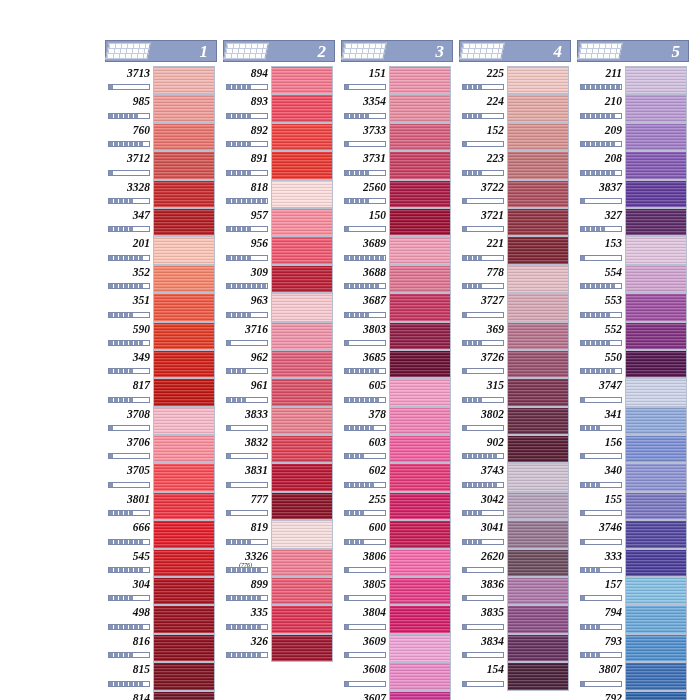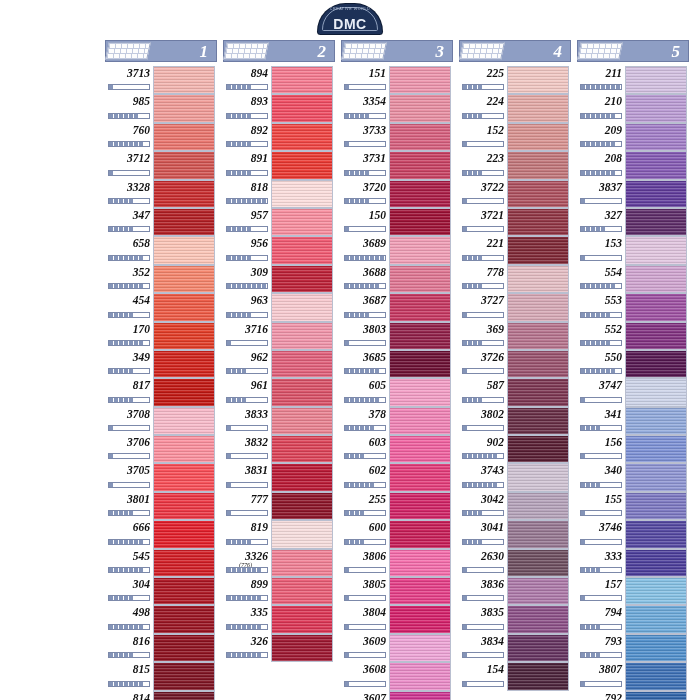--- a/index.html
+++ b/index.html
@@ -108,27 +108,20 @@
       rgba(0,0,0,.10) 1px 2px,
       rgba(255,255,255,.05) 2px 3px);
     pointer-events:none;
   }
 </style>
 </head>
 <body>
 
 <div id="sheet">
 
-  <div class="logo-wrap">
-    <div class="logo">
-      <div class="logo-arc"></div>
-      <div class="logo-top">CREATIVE WORLD</div>
-      <div class="logo-txt">DMC</div>
-    </div>
-  </div>
 
   <div class="headers" id="headers">
       <div class="hdr" style="left: 0px; width: 112px;">
         <div class="spool"></div>
         <div class="hnum">1</div>
       </div>
       <div class="hdr" style="left: 118px; width: 112px;">
         <div class="spool"></div>
         <div class="hnum">2</div>
       </div>
@@ -239,21 +232,21 @@
               <i class="on"></i>
               <i class="off"></i>
               <i class="off"></i>
               <i class="off"></i>
             </div>
           </div>
           <div class="sw" title="347" style="background: rgb(176, 29, 34);"></div>
         </div>
         <div class="row">
           <div class="lbl">
-            <div class="code">658</div>
+            <div class="code">201</div>
             <div class="bar">
               <i class="on"></i>
               <i class="on"></i>
               <i class="on"></i>
               <i class="on"></i>
               <i class="on"></i>
               <i class="on"></i>
               <i class="on"></i>
               <i class="off"></i>
             </div>
@@ -271,37 +264,37 @@
               <i class="on"></i>
               <i class="on"></i>
               <i class="on"></i>
               <i class="off"></i>
             </div>
           </div>
           <div class="sw" title="352" style="background: rgb(244, 131, 106);"></div>
         </div>
         <div class="row">
           <div class="lbl">
-            <div class="code">454</div>
+            <div class="code">351</div>
             <div class="bar">
               <i class="on"></i>
               <i class="on"></i>
               <i class="on"></i>
               <i class="on"></i>
               <i class="on"></i>
               <i class="off"></i>
               <i class="off"></i>
               <i class="off"></i>
             </div>
           </div>
           <div class="sw" title="351" style="background: rgb(236, 88, 67);"></div>
         </div>
         <div class="row">
           <div class="lbl">
-            <div class="code">170</div>
+            <div class="code">590</div>
             <div class="bar">
               <i class="on"></i>
               <i class="on"></i>
               <i class="on"></i>
               <i class="on"></i>
               <i class="on"></i>
               <i class="on"></i>
               <i class="on"></i>
               <i class="off"></i>
             </div>
@@ -905,21 +898,21 @@
               <i class="on"></i>
               <i class="off"></i>
               <i class="off"></i>
               <i class="off"></i>
             </div>
           </div>
           <div class="sw" title="3731" style="background: rgb(198, 63, 97);"></div>
         </div>
         <div class="row">
           <div class="lbl">
-            <div class="code">3720</div>
+            <div class="code">2560</div>
             <div class="bar">
               <i class="on"></i>
               <i class="on"></i>
               <i class="on"></i>
               <i class="on"></i>
               <i class="on"></i>
               <i class="off"></i>
               <i class="off"></i>
               <i class="off"></i>
             </div>
@@ -1380,21 +1373,21 @@
               <i class="off"></i>
               <i class="off"></i>
               <i class="off"></i>
               <i class="off"></i>
             </div>
           </div>
           <div class="sw" title="3726" style="background: rgb(151, 80, 108);"></div>
         </div>
         <div class="row">
           <div class="lbl">
-            <div class="code">587</div>
+            <div class="code">315</div>
             <div class="bar">
               <i class="on"></i>
               <i class="on"></i>
               <i class="on"></i>
               <i class="on"></i>
               <i class="off"></i>
               <i class="off"></i>
               <i class="off"></i>
               <i class="off"></i>
             </div>
@@ -1476,21 +1469,21 @@
               <i class="off"></i>
               <i class="off"></i>
               <i class="off"></i>
               <i class="off"></i>
             </div>
           </div>
           <div class="sw" title="3041" style="background: rgb(148, 117, 143);"></div>
         </div>
         <div class="row">
           <div class="lbl">
-            <div class="code">2630</div>
+            <div class="code">2620</div>
             <div class="bar">
               <i class="on"></i>
               <i class="off"></i>
               <i class="off"></i>
               <i class="off"></i>
               <i class="off"></i>
               <i class="off"></i>
               <i class="off"></i>
               <i class="off"></i>
             </div>

